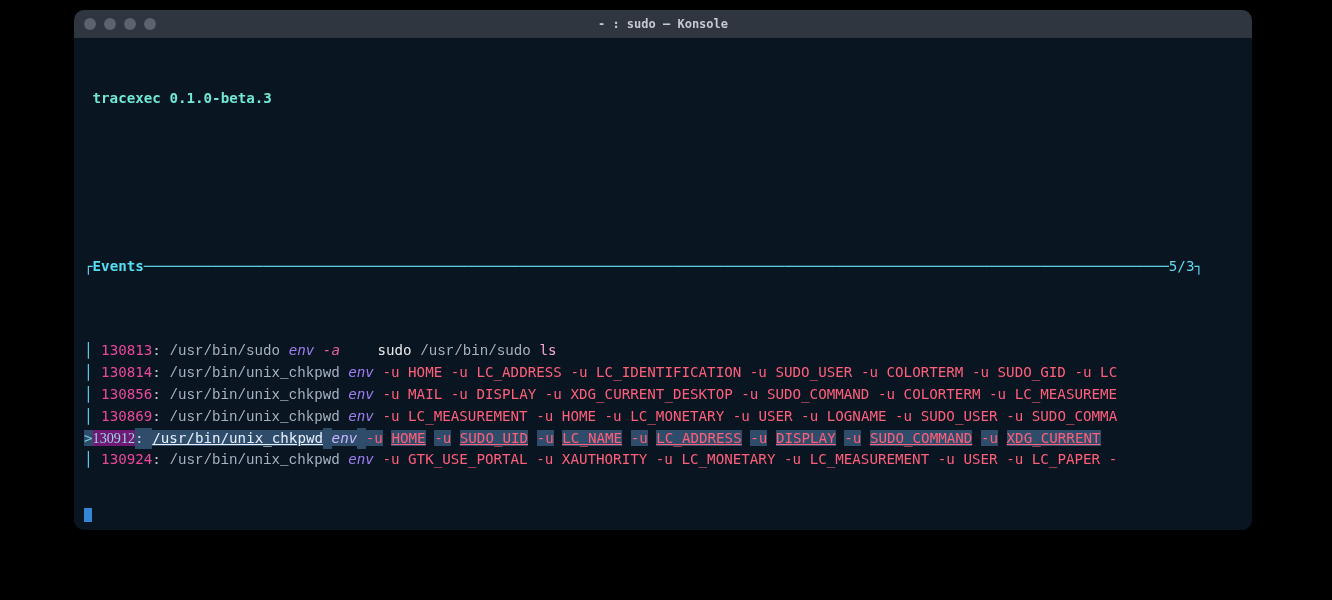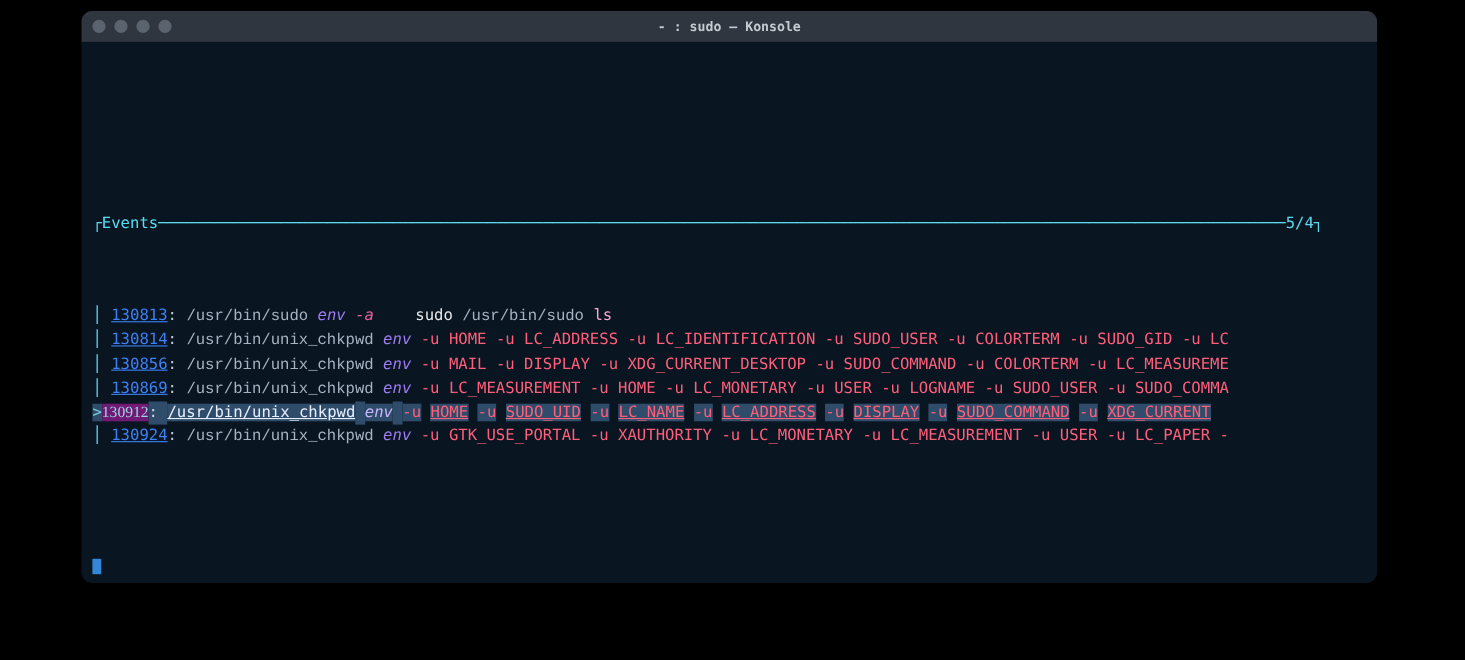--- a/index.html
+++ b/index.html
@@ -16,25 +16,25 @@
     .traffic { display:flex; gap:8px; }
     .dot { width:12px; height:12px; border-radius:50%; background:#5b636e; }
     .title { position:absolute; left:0; right:0; text-align:center; font-weight:600; color:#c5cad0; pointer-events:none; }
     .term {
       padding: 8px 10px 6px 10px; font-size: 14.2px; line-height: 21px; white-space: pre;
       overflow:hidden;
     }
     .app-name { color:#6fe9d6; font-weight: 600; }
     
     .panel-border { color:#61d7ee; }
-    .panel-title { color:#53e0f4; font-weight:400;margin-top:14px; }
+    .panel-title { color:#53e0f4; font-weight:700;margin-top:14px; }
     .counter { color:#61d7ee; }
 
     .row { display:block; }
-    .pid { color:#3b82f6;text-decoration:underline; }
+    .pid { color:#ec4899; }
     .tag-tracer { color:#9fb3c6; }
     .tag-sudo { color:#6b88e6; }
     .colon { color:#c0c7d0; }
     .path { color:#a6b3c0;font-family:Liberation Mono, monospace; }
     .env { color:#9e7df0; font-style: italic; }
     .opt-a { color:#e85f9c; font-style: italic; }
     .sudo-word { color:#e8e8e8;margin-left:29px; }
     .flag-u { color:#ff5f7a; }
     .var { color:#ff5f7a; }
     .ls { color:#f9a8d4; }
@@ -59,24 +59,25 @@
     <div class="traffic">
       <div class="dot"></div>
       <div class="dot"></div>
       <div class="dot"></div>
       <div class="dot"></div>
     </div>
     <div class="title">- : sudo — Konsole</div>
   </div>
 
   <div class="term">
+    <div class="row app-name"> tracexec 0.1.0-beta.3</div>
     <div class="row"> </div>
 
     
-    <div class="row"><span class="panel-border">┌</span><span class="panel-title">Events</span><span class="panel-border">────────────────────────────────────────────────────────────────────────────────────────────────────────────────────────</span><span class="counter">5/4</span><span class="panel-border">┐</span></div>
+    <div class="row"><span class="panel-border">┌</span><span class="panel-title">Events</span><span class="panel-border">────────────────────────────────────────────────────────────────────────────────────────────────────────────────────────</span><span class="counter">5/3</span><span class="panel-border">┐</span></div>
 
     <div id="events-rows"><div class="row"><span class="panel-border">│</span> <span class="pid">130813</span><span class="tag-tracer"><tracer></tracer></span><span class="colon">: </span><span class="path">/usr/bin/sudo</span> <span class="env">env</span> <span class="opt-a">-a</span> <span class="sudo-word">sudo</span> <span class="path">/usr/bin/sudo</span> <span class="ls">ls</span></div><div class="row"><span class="panel-border">│</span> <span class="pid">130814</span><span class="tag-sudo"><sudo></sudo></span><span class="colon">: </span><span class="path">/usr/bin/unix_chkpwd</span> <span class="env">env</span> <span class="flag-u">-u</span> <span class="var">HOME</span> <span class="flag-u">-u</span> <span class="var">LC_ADDRESS</span> <span class="flag-u">-u</span> <span class="var">LC_IDENTIFICATION</span> <span class="flag-u">-u</span> <span class="var">SUDO_USER</span> <span class="flag-u">-u</span> <span class="var">COLORTERM</span> <span class="flag-u">-u</span> <span class="var">SUDO_GID</span> <span class="flag-u">-u</span> <span class="var">LC</span></div><div class="row"><span class="panel-border">│</span> <span class="pid">130856</span><span class="tag-sudo"><sudo></sudo></span><span class="colon">: </span><span class="path">/usr/bin/unix_chkpwd</span> <span class="env">env</span> <span class="flag-u">-u</span> <span class="var">MAIL</span> <span class="flag-u">-u</span> <span class="var">DISPLAY</span> <span class="flag-u">-u</span> <span class="var">XDG_CURRENT_DESKTOP</span> <span class="flag-u">-u</span> <span class="var">SUDO_COMMAND</span> <span class="flag-u">-u</span> <span class="var">COLORTERM</span> <span class="flag-u">-u</span> <span class="var">LC_MEASUREME</span></div><div class="row"><span class="panel-border">│</span> <span class="pid">130869</span><span class="tag-sudo"><sudo></sudo></span><span class="colon">: </span><span class="path">/usr/bin/unix_chkpwd</span> <span class="env">env</span> <span class="flag-u">-u</span> <span class="var">LC_MEASUREMENT</span> <span class="flag-u">-u</span> <span class="var">HOME</span> <span class="flag-u">-u</span> <span class="var">LC_MONETARY</span> <span class="flag-u">-u</span> <span class="var">USER</span> <span class="flag-u">-u</span> <span class="var">LOGNAME</span> <span class="flag-u">-u</span> <span class="var">SUDO_USER</span> <span class="flag-u">-u</span> <span class="var">SUDO_COMMA</span></div><div class="row"><span class="sel-pre">&gt;</span><span class="sel-pid">130912</span><span class="sel-tag"><sudo></sudo></span><span class="selected-bg">: </span><span class="sel-path">/usr/bin/unix_chkpwd</span><span class="selected-bg"> </span><span class="sel-env">env</span><span class="selected-bg"> </span><span class="sel-flag">-u</span> <span class="sel-var">HOME</span> <span class="sel-flag">-u</span> <span class="sel-var">SUDO_UID</span> <span class="sel-flag">-u</span> <span class="sel-var">LC_NAME</span> <span class="sel-flag">-u</span> <span class="sel-var">LC_ADDRESS</span> <span class="sel-flag">-u</span> <span class="sel-var">DISPLAY</span> <span class="sel-flag">-u</span> <span class="sel-var">SUDO_COMMAND</span> <span class="sel-flag">-u</span> <span class="sel-var">XDG_CURRENT</span></div><div class="row"><span class="panel-border">│</span> <span class="pid">130924</span><span class="tag-sudo"><sudo></sudo></span><span class="colon">: </span><span class="path">/usr/bin/unix_chkpwd</span> <span class="env">env</span> <span class="flag-u">-u</span> <span class="var">GTK_USE_PORTAL</span> <span class="flag-u">-u</span> <span class="var">XAUTHORITY</span> <span class="flag-u">-u</span> <span class="var">LC_MONETARY</span> <span class="flag-u">-u</span> <span class="var">LC_MEASUREMENT</span> <span class="flag-u">-u</span> <span class="var">USER</span> <span class="flag-u">-u</span> <span class="var">LC_PAPER</span> <span class="var">-</span></div></div>
 
     
     
 
     
     
     
     

